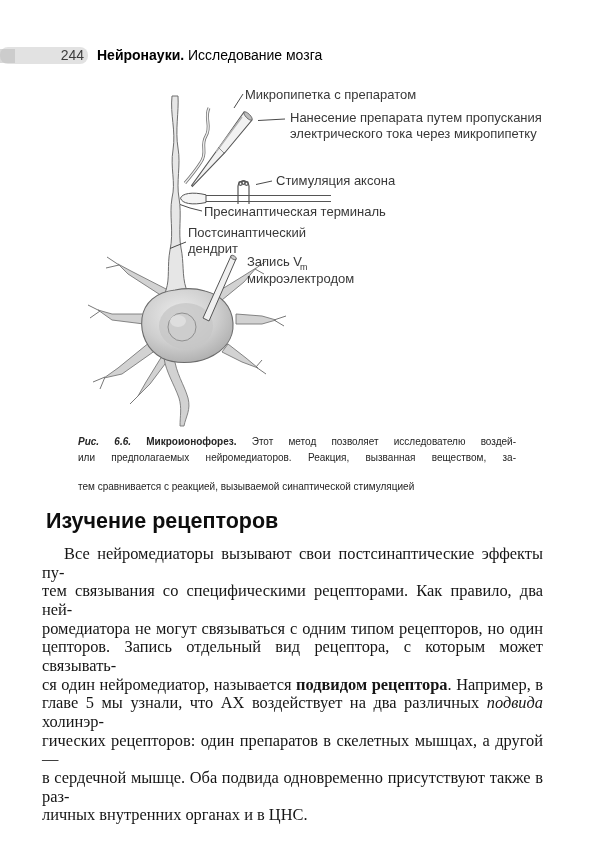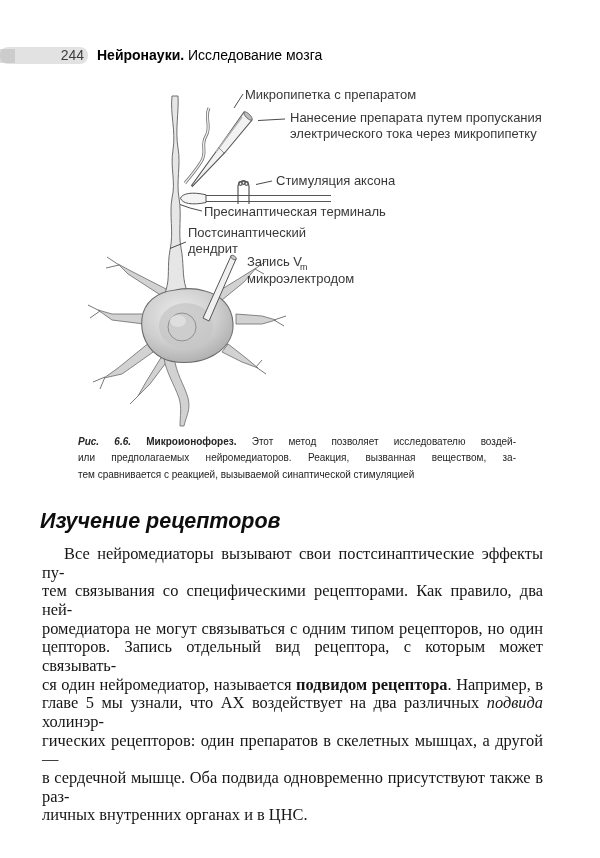--- a/index.html
+++ b/index.html
@@ -16,27 +16,27 @@
   .band-smudge { position:absolute; left:0; top:49px; width:15px; height:14px; background:#b9b9b9; opacity:.55; }
   .running-head { position:absolute; left:97px; top:47px; font-size:14px; line-height:17px; color:#000000; }
   .running-head .rh-bold { font-weight:bold; }
   
   .figure { position:absolute; left:0; top:85px; width:600px; height:345px; }
   .figure text { font-family:"Liberation Sans", sans-serif; font-size:13px; fill:#383838; }
   .figure text.sub { font-size:9px; }
   
   .caption { position:absolute; left:78px; top:434px; width:438px; font-size:10px; line-height:16.4px; color:#242424; }
   .cap-line { text-align:justify; text-align-last:justify; }
-  .cap-line.last { text-align-last:auto; }
+  .cap-line.last { text-align-last:auto;margin-top:12px; }
   .fig-label { font-weight:bold; font-style:italic; }
   .fig-title { font-weight:bold; }
   
   .section-heading {
-    position:absolute; left:40px; top:509px; margin:0;
-    font-family:"Liberation Sans", sans-serif; font-size:21.5px; font-weight:bold; color:#0e0e0e;font-style:italic;
+    position:absolute; left:46px; top:509px; margin:0;
+    font-family:"Liberation Sans", sans-serif; font-size:21.5px; font-weight:bold; color:#0e0e0e;
   }
   
   .bodytext {
     position:absolute; left:42px; top:545px; width:501px;
     font-family:"Liberation Serif", serif; font-size:16.4px; line-height:18.65px; color:#151515;
   }
   .bline { text-align:justify; text-align-last:justify; }
   .bline.indent { text-indent:22px; }
   .bline.last { text-align-last:auto; }
   .bline b { font-weight:bold; }

